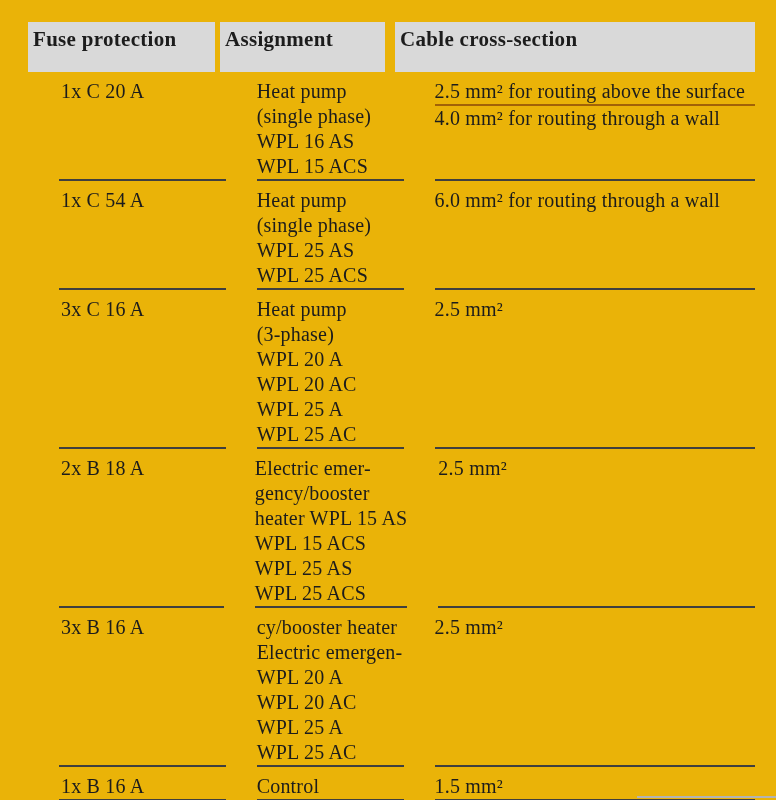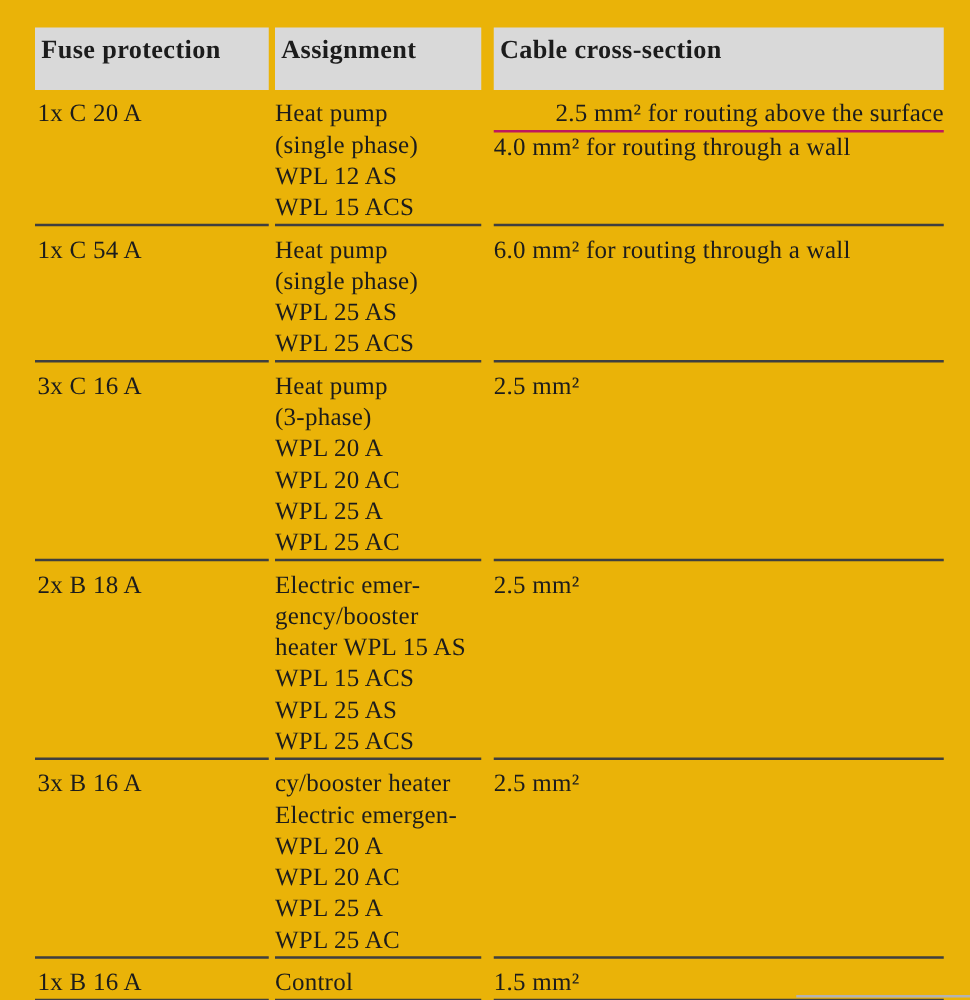--- a/index.html
+++ b/index.html
@@ -33,24 +33,25 @@
     white-space: nowrap;
   }
   .bcell {
     border-bottom: 2px solid #3f3f3f;
     padding-top: 7px;
     font-size: 20px;
     line-height: 25px;
     font-weight: 500;
     letter-spacing: 0.2px;
     white-space: nowrap;
+    margin-left: 31px;
   }
   .bcell.c1 { padding-left: 2px; }
   .line { white-space: nowrap; }
-  .cable-sep { border-bottom: 2px solid #be185d; text-align: right; }
+  .cable-sep { border-bottom: 2px solid #a16207; }
   .tail-line {
     position: absolute;
     left: 637px;
     top: 796px;
     width: 139px;
     height: 2px;
     background: #b3b3b3;
   }
 </style>
 </head>
@@ -63,21 +64,21 @@
       <div class="c1 hcell">Fuse protection</div>
       <div class="c2 hcell">Assignment</div>
       <div class="c3 hcell">Cable cross-section</div>
     </div>
 
     <div class="row">
       <div class="c1 bcell">1x C 20 A</div>
       <div class="c2 bcell">
         <div class="line">Heat pump</div>
         <div class="line">(single phase)</div>
-        <div class="line">WPL 12 AS</div>
+        <div class="line">WPL 16 AS</div>
         <div class="line">WPL 15 ACS</div>
       </div>
       <div class="c3 bcell">
         <div class="line cable-sep">2.5 mm² for routing above the surface</div>
         <div class="line">4.0 mm² for routing through a wall</div>
       </div>
     </div>
 
     <div class="row">
       <div class="c1 bcell">1x C 54 A</div>

